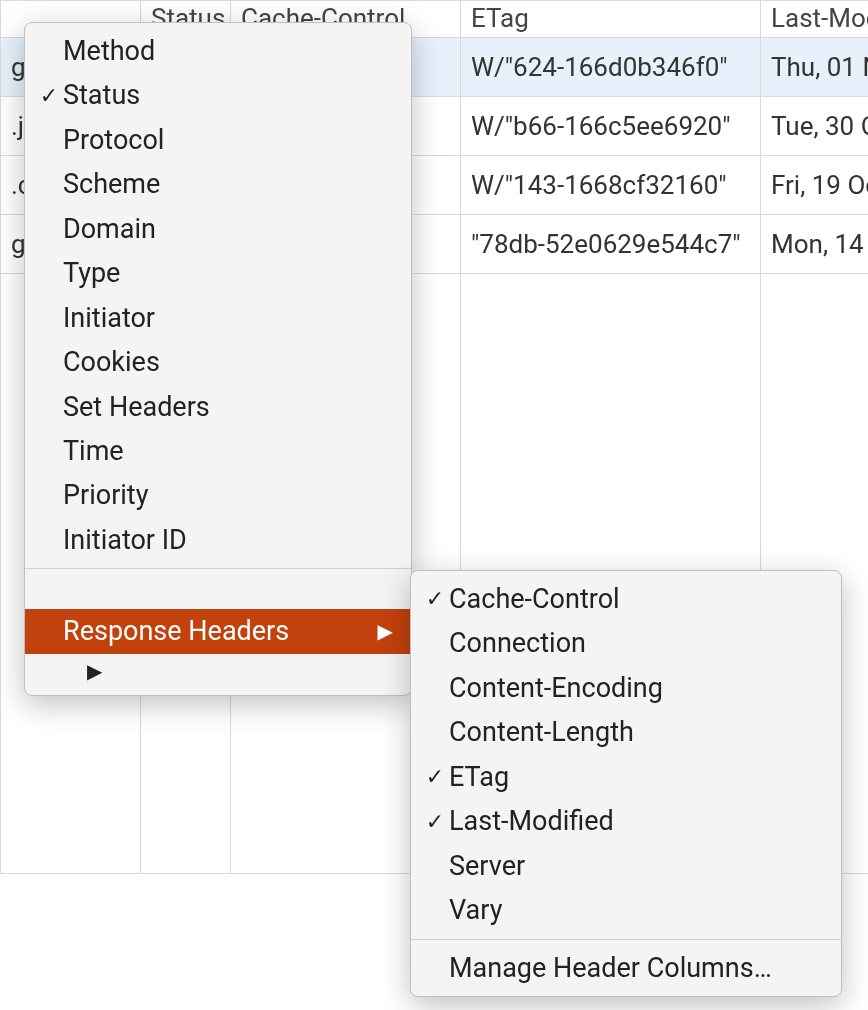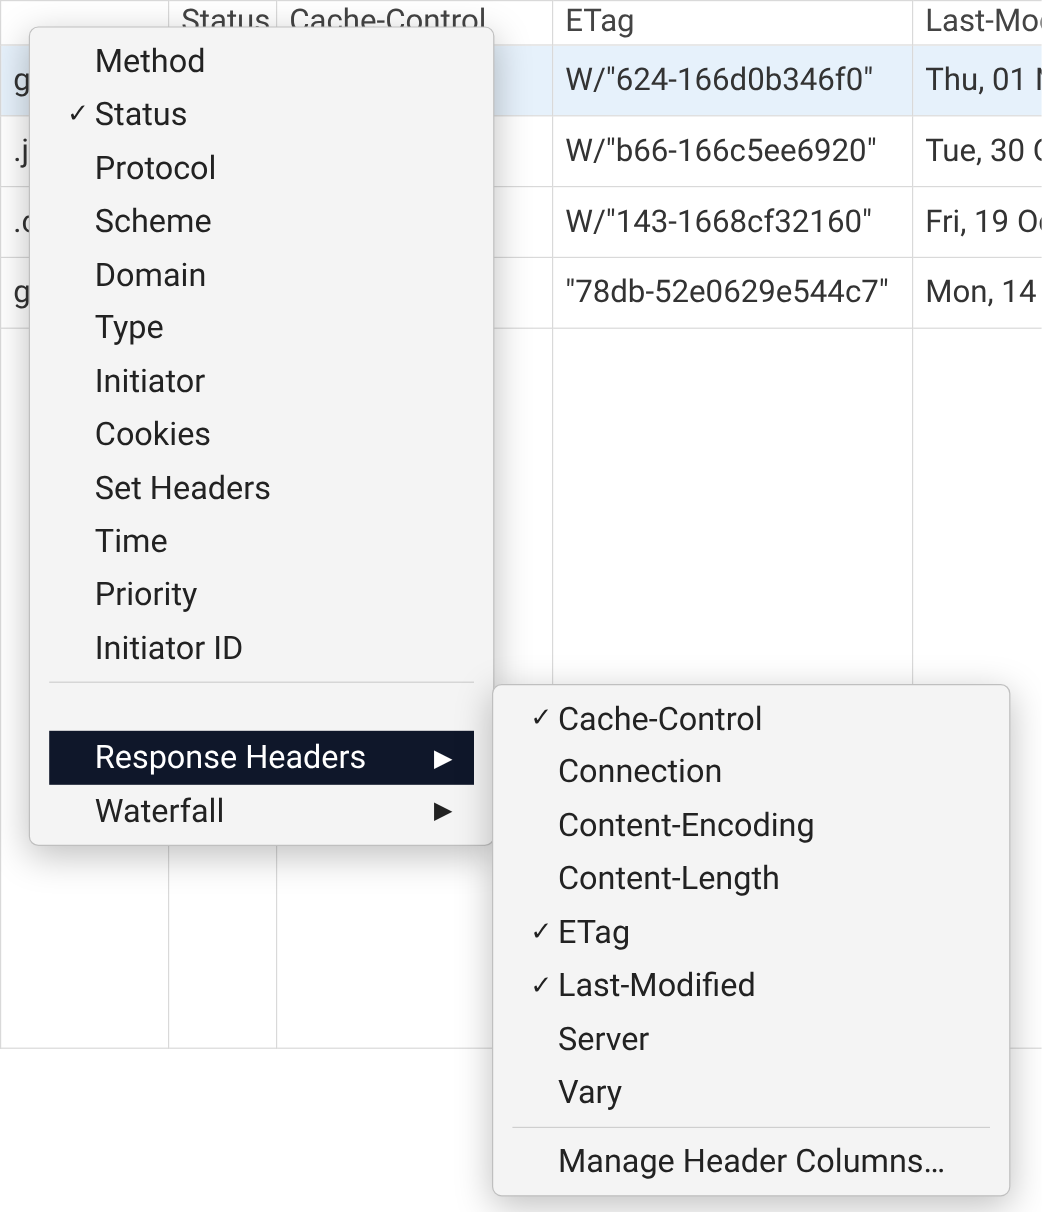--- a/index.html
+++ b/index.html
@@ -46,40 +46,40 @@
   .w-etag   { width: 300px; }
   .w-last   { width: 200px; }
 
   
   .menu {
     position: absolute;
     background: #f4f4f4;
     border: 1px solid #bfbfbf;
     border-radius: 8px;
     box-shadow: 0 8px 30px rgba(0,0,0,0.25);
-    padding: 6px 16px;
+    padding: 6px 0;
     z-index: 10;
   }
   .menu-item {
     display: flex;
     align-items: center;
     padding: 4px 18px 4px 10px;
     font-size: 27px;
     line-height: 1.35;
     white-space: nowrap;
     color: #222;
   }
   .menu-item .check {
     width: 28px;
     text-align: center;
     font-size: 22px;
     color: #222;
   }
   .menu-item.highlight {
-    background: #0f172a;
+    background: #c2410c;
     color: #fff;
     margin-top: 40px;
   }
   .menu-item.highlight .check,
   .menu-item.highlight .arrow { color: #fff; }
   .menu-item .label { flex: 1; }
   .menu-item .arrow {
     margin-left: 24px;
     font-size: 20px;
     color: #222;
@@ -206,21 +206,20 @@
     </div>
   <div class="menu-sep"></div>
   <div id="menu-items-2">
       <div class="menu-item highlight">
         <span class="check"></span>
         <span class="label">Response Headers</span>
         <span class="arrow">▶</span>
       </div>
       <div class="menu-item">
         <span class="check"></span>
-        <span class="label">Waterfall</span>
         <span class="arrow">▶</span>
       </div>
     </div>
 </div>
 
 <div class="menu menu-secondary">
   <div id="submenu-items">
       <div class="menu-item">
         <span class="check">✓</span>
         <span class="label">Cache-Control</span>

